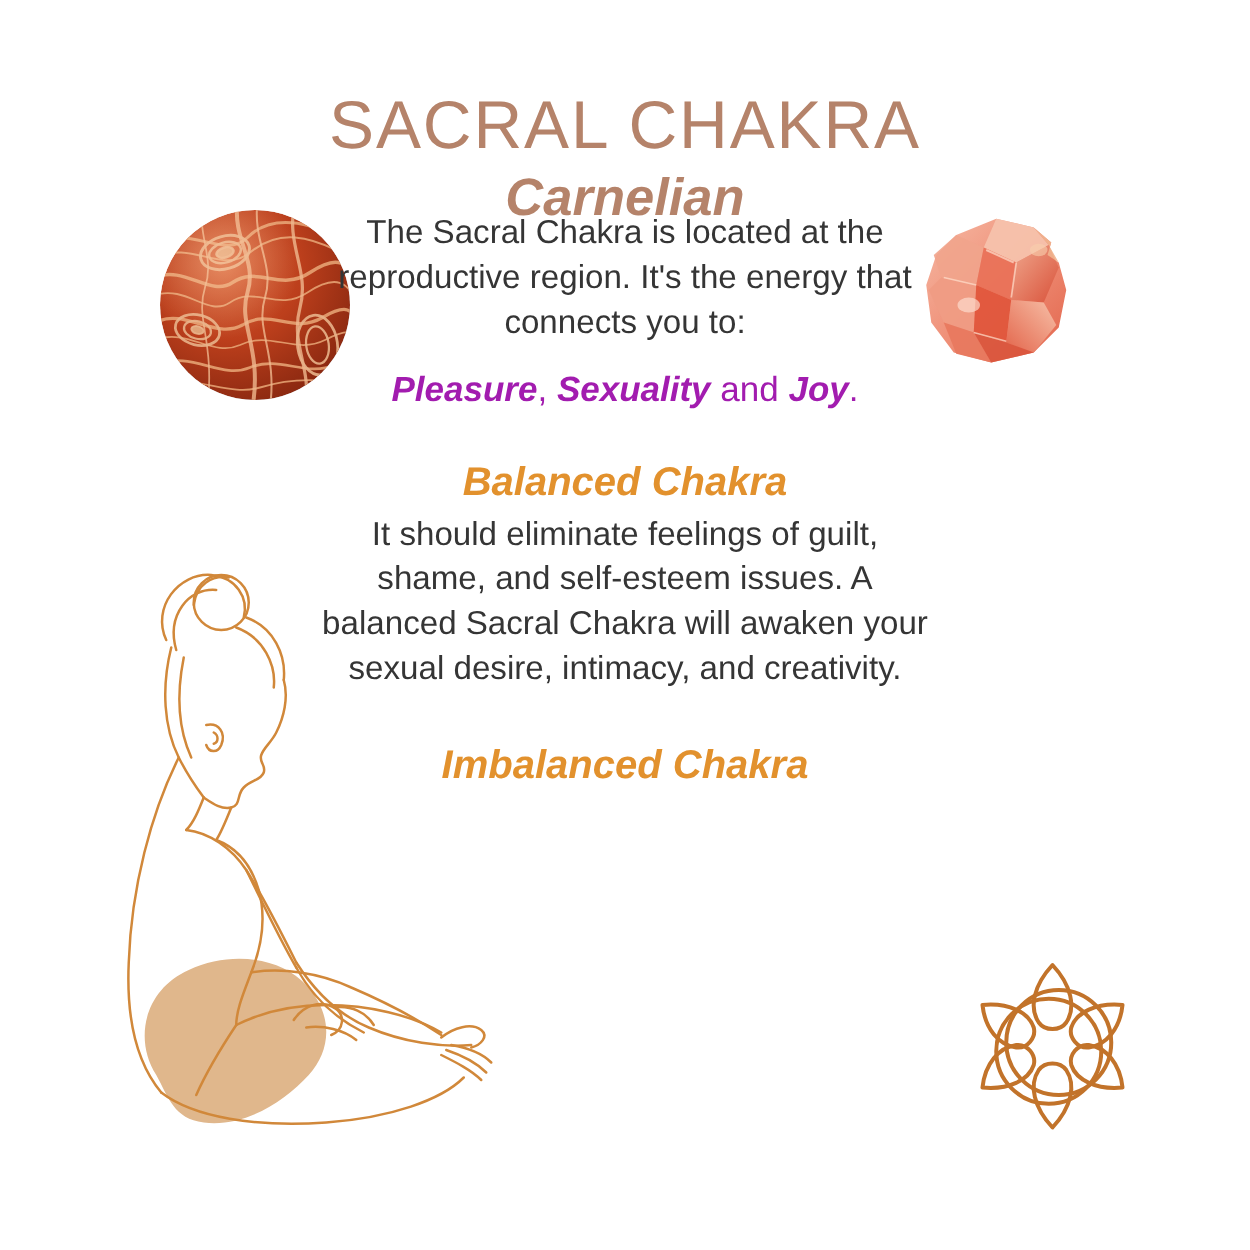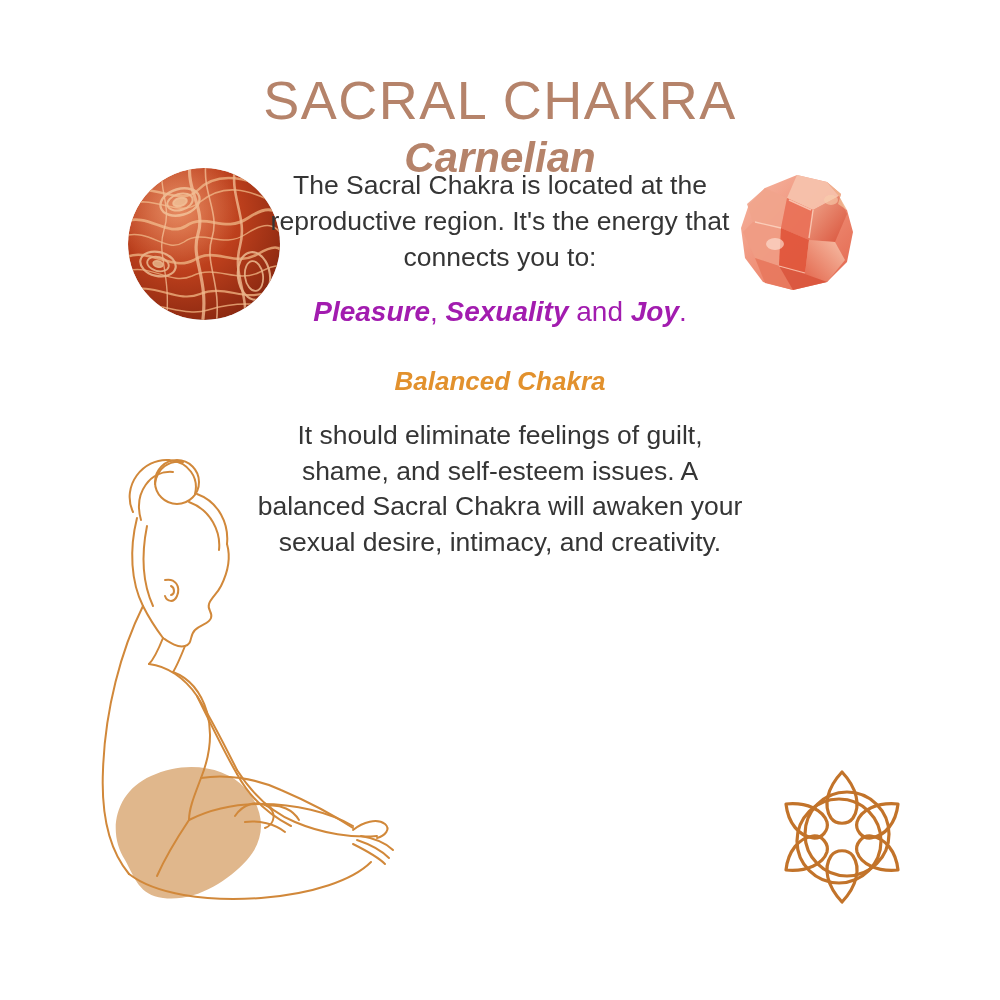--- a/index.html
+++ b/index.html
@@ -67,30 +67,30 @@
     line-height: 1.35;
     color: #a21caf;
     margin: 18px 0 0 0;
     font-weight: 300;
   }
   .keywords .kw {
     font-style: italic;
     font-weight: 700;
   }
   .section-heading {
-    font-size: 26px;
+    font-size: 32px;
     font-style: italic;
     font-weight: 700;
     color: #e2912d;
     margin: 0;
     line-height: 1.3;
   }
   #balanced-section { margin-top: 34px; }
   #imbalanced-section { margin-top: 38px; }
-  .section-body { margin-top: 19px; }
+  .section-body { margin-top: 3px; }
 
   
   #carnelian-sphere {
     position: absolute;
     left: 128px;
     top: 168px;
     width: 152px;
     height: 152px;
     border-radius: 50%;
     overflow: hidden;
@@ -233,20 +233,21 @@
     <p class="keywords">
       <span class="kw">Pleasure</span><span>, </span><span class="kw">Sexuality</span><span> and </span><span class="kw">Joy</span><span>.</span>
     </p>
 
     <div id="balanced-section">
       <p class="section-heading">Balanced Chakra</p>
       <p class="para section-body">It should eliminate feelings of guilt, shame, and self-esteem issues. A balanced Sacral Chakra will awaken your sexual desire, intimacy, and creativity.</p>
     </div>
 
     <div id="imbalanced-section">
+      <p class="section-heading">Imbalanced Chakra</p>
     </div>
 
   </div>
 
   <div id="yoga-figure">
     <svg width="330" height="480" viewBox="0 0 330 480">
 
       <path d="M40 420 C 22 392, 30 352, 66 336 C 100 320, 140 326, 160 348
                C 182 372, 180 400, 162 420 C 142 442, 110 462, 78 458
                C 54 455, 50 438, 40 420 Z" fill="#e0b78c"></path>

